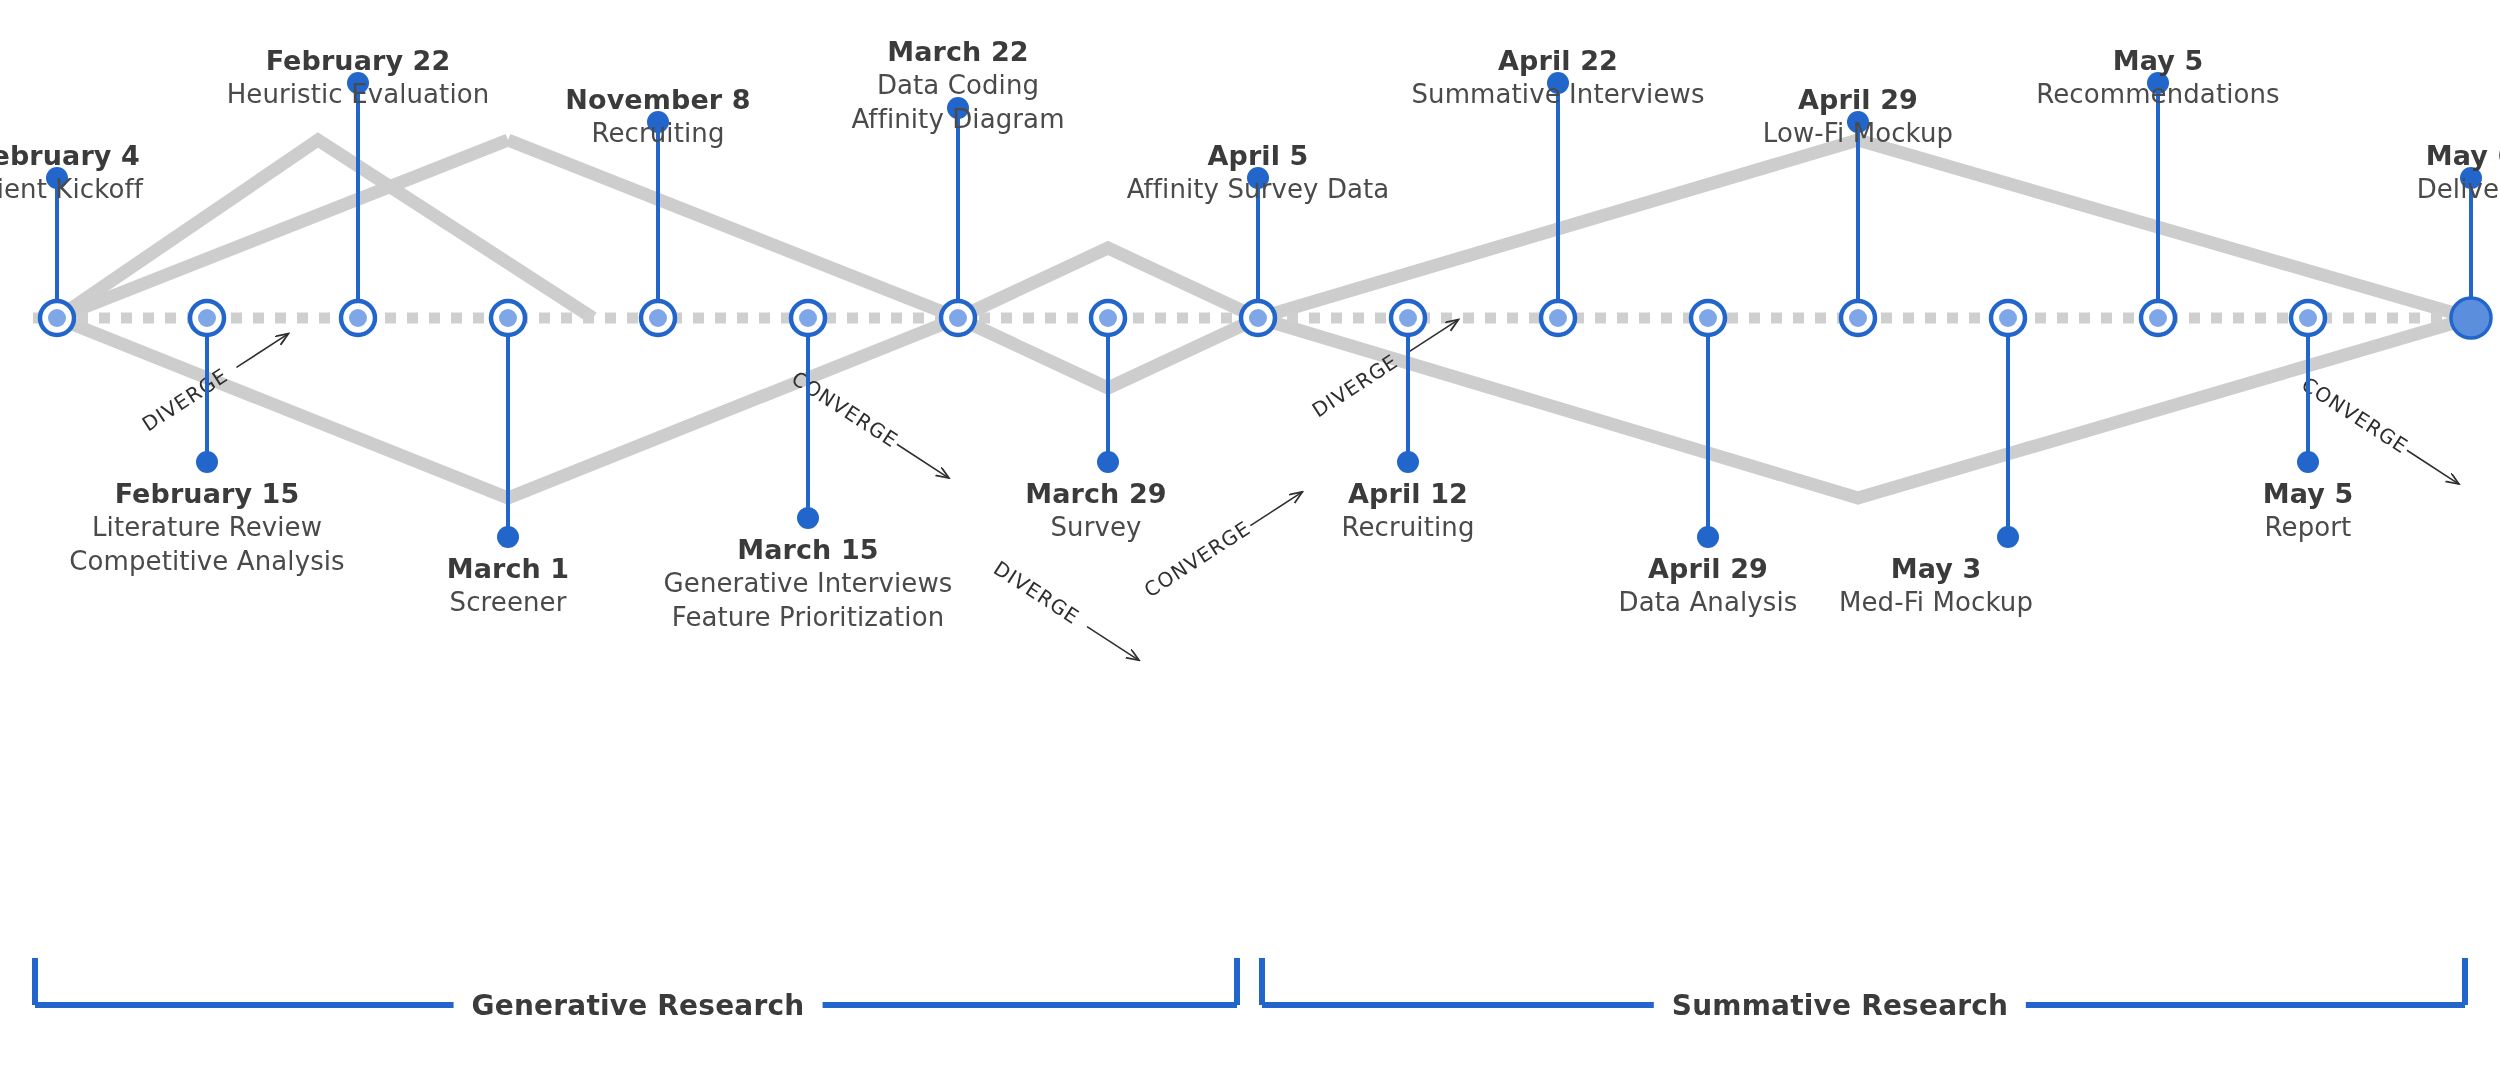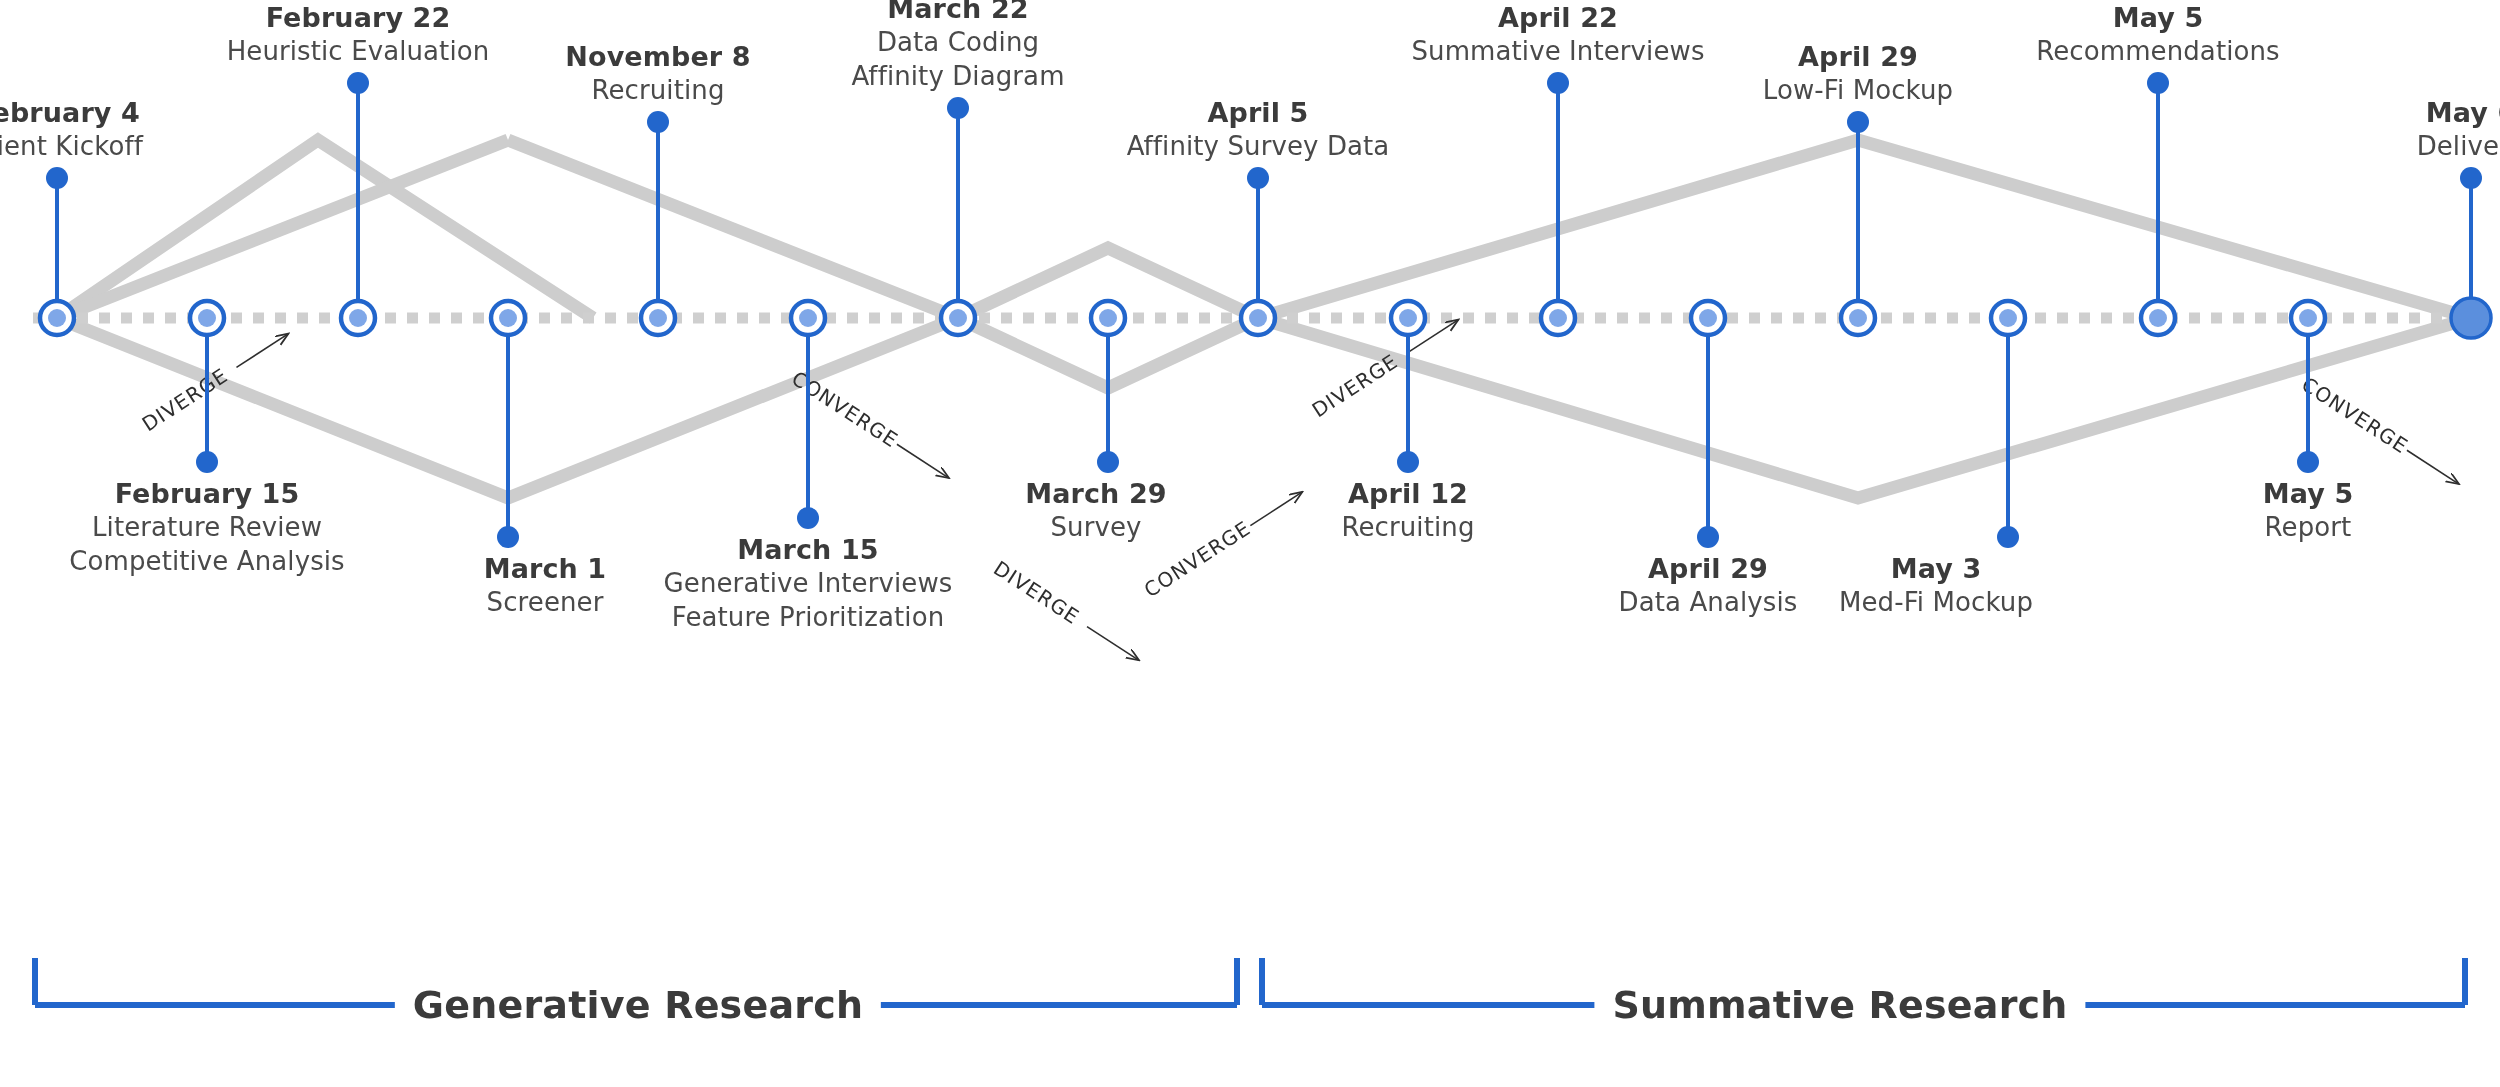--- a/index.html
+++ b/index.html
@@ -34,28 +34,28 @@
     font-weight:700;
     color:#3b3b3b;
     letter-spacing:.1px;
   }
   .milestone-label .m-desc{
     font-size:26px;
     font-weight:400;
     color:#4a4a4a;
     letter-spacing:.1px;
   }
-  .milestone-label.above{ transform:translate(-50%,-100%); }
+  .milestone-label.above{ transform:translate(-50%,-100%);margin-top:43px; }
   .milestone-label.below{ transform:translate(-50%,0); }
 
   
   .phase-caption{
     position:absolute;
     transform:translate(-50%,-50%);
-    font-size:38px;
+    font-size:28px;
     font-weight:700;
     color:#3b3b3b;
     white-space:nowrap;
     background:#ffffff;
     padding:0 18px;
     letter-spacing:.2px;
   }
   
   .flow-word{
     font-size:20px;
@@ -248,21 +248,21 @@
       </div>
       <div class="milestone-label below" style="left: 207px; top: 476px;">
         <div class="m-date">February 15</div>
         <div class="m-desc">Literature Review</div>
         <div class="m-desc">Competitive Analysis</div>
       </div>
       <div class="milestone-label above" style="left: 358px; top: 69px;">
         <div class="m-date">February 22</div>
         <div class="m-desc">Heuristic Evaluation</div>
       </div>
-      <div class="milestone-label below" style="left: 508px; top: 551px; margin-left: 37px;">
+      <div class="milestone-label below" style="left: 508px; top: 551px;">
         <div class="m-date">March 1</div>
         <div class="m-desc">Screener</div>
       </div>
       <div class="milestone-label above" style="left: 658px; top: 108px;">
         <div class="m-date">November 8</div>
         <div class="m-desc">Recruiting</div>
       </div>
       <div class="milestone-label below" style="left: 808px; top: 532px;">
         <div class="m-date">March 15</div>
         <div class="m-desc">Generative Interviews</div>

